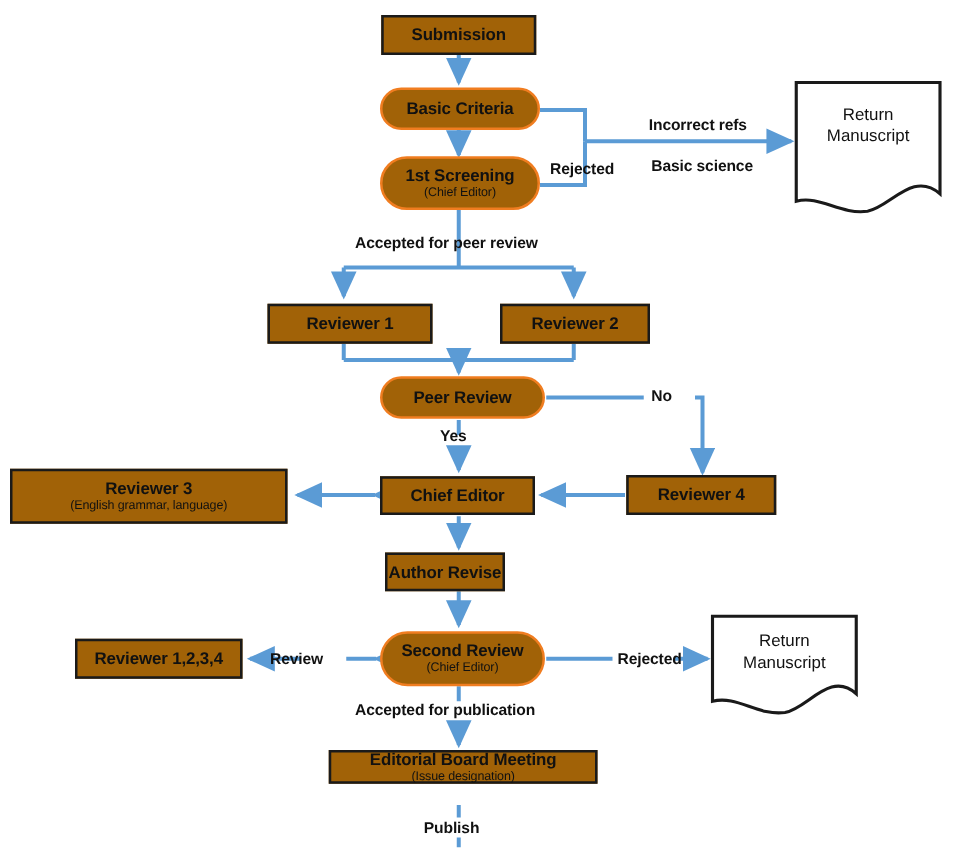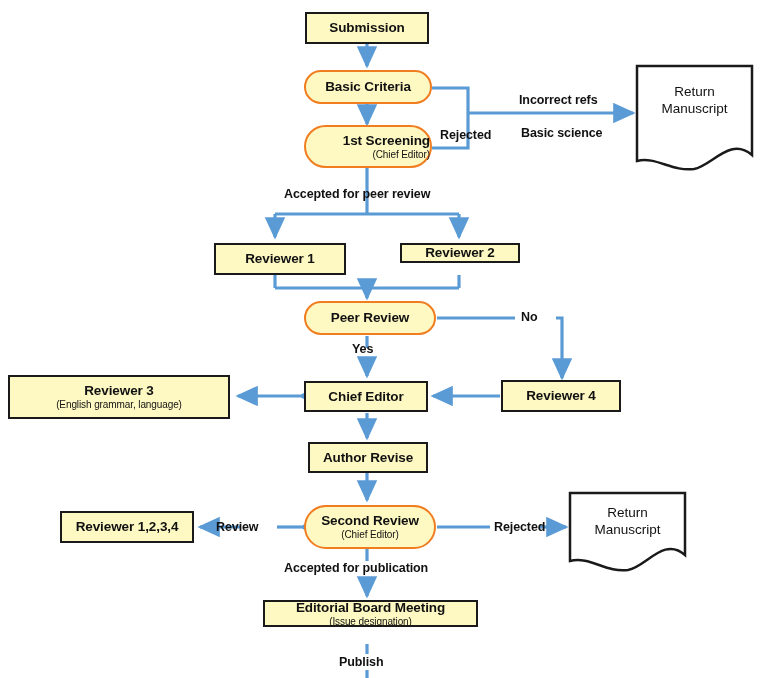--- a/index.html
+++ b/index.html
@@ -1,20 +1,20 @@
 <!DOCTYPE html>
 <html><head>
 <meta charset="utf-8">
 <style>
   html,body{margin:0;padding:0;background:#ffffff;}
   body{width:768px;height:678px;position:relative;overflow:hidden;
        font-family:"Liberation Sans","DejaVu Sans",sans-serif;}
   #canvas{position:absolute;left:0;top:0;width:768px;height:678px;}
   .node{position:absolute;box-sizing:border-box;display:flex;flex-direction:column;
-        align-items:center;justify-content:center;text-align:center;background:#fef9c3;}
+        align-items:center;justify-content:center;text-align:center;background:#a16207;}
   .rect{border:2.5px solid #1a1a1a;}
   .oval{border:2.5px solid #F07D20;border-radius:22px;}
   .title{font-weight:bold;font-size:13.5px;color:#111;line-height:1.15;letter-spacing:-0.1px;}
   .sub{font-weight:normal;font-size:10px;color:#111;line-height:1.15;letter-spacing:-0.1px;}
   .doc{position:absolute;}
   .doclabel{position:absolute;width:100%;text-align:center;font-weight:normal;
             font-size:13.5px;color:#111;line-height:1.22;}
   .elabel{position:absolute;font-weight:bold;font-size:12.5px;color:#111;
           white-space:nowrap;letter-spacing:-0.1px;}
 </style>
@@ -83,56 +83,56 @@
 </svg>
 
 <div class="node rect" style="left:305px;top:12px;width:124px;height:32px;">
   <div class="title">Submission</div>
 </div>
 
 <div class="node oval" style="left:304px;top:70px;width:128px;height:34px;">
   <div class="title">Basic Criteria</div>
 </div>
 
-<div class="node oval" style="left:304px;top:125px;width:128px;height:43px;align-items:flex-end;">
+<div class="node oval" style="left:304px;top:125px;width:128px;height:43px;">
   <div class="title">1st Screening</div>
   <div class="sub">(Chief Editor)</div>
 </div>
 
 <div class="doc" style="left:637px;top:66px;width:115px;height:106px;">
   <div class="doclabel" style="top:18px;">Return</div>
   <div class="doclabel" style="top:35px;">Manuscript</div>
 </div>
 
 <div class="node rect" style="left:214px;top:243px;width:132px;height:32px;">
   <div class="title">Reviewer 1</div>
 </div>
 
-<div class="node rect" style="left:400px;top:243px;width:120px;height:20px;">
+<div class="node rect" style="left:400px;top:243px;width:120px;height:32px;">
   <div class="title">Reviewer 2</div>
 </div>
 
 <div class="node oval" style="left:304px;top:301px;width:132px;height:34px;">
   <div class="title">Peer Review</div>
 </div>
 
 <div class="node rect" style="left:501px;top:380px;width:120px;height:32px;">
   <div class="title">Reviewer 4</div>
 </div>
 
 <div class="node rect" style="left:8px;top:375px;width:222px;height:44px;">
   <div class="title">Reviewer 3</div>
   <div class="sub">(English grammar, language)</div>
 </div>
 
 <div class="node rect" style="left:304px;top:381px;width:124px;height:31px;">
   <div class="title">Chief Editor</div>
 </div>
 
-<div class="node rect" style="left:308px;top:442px;width:120px;height:31px;align-items:center;">
+<div class="node rect" style="left:308px;top:442px;width:96px;height:31px;align-items:center;">
   <div class="title">Author Revise</div>
 </div>
 
 <div class="node rect" style="left:60px;top:511px;width:134px;height:32px;">
   <div class="title">Reviewer 1,2,3,4</div>
 </div>
 
 <div class="node oval" style="left:304px;top:505px;width:132px;height:44px;">
   <div class="title">Second Review</div>
   <div class="sub">(Chief Editor)</div>

